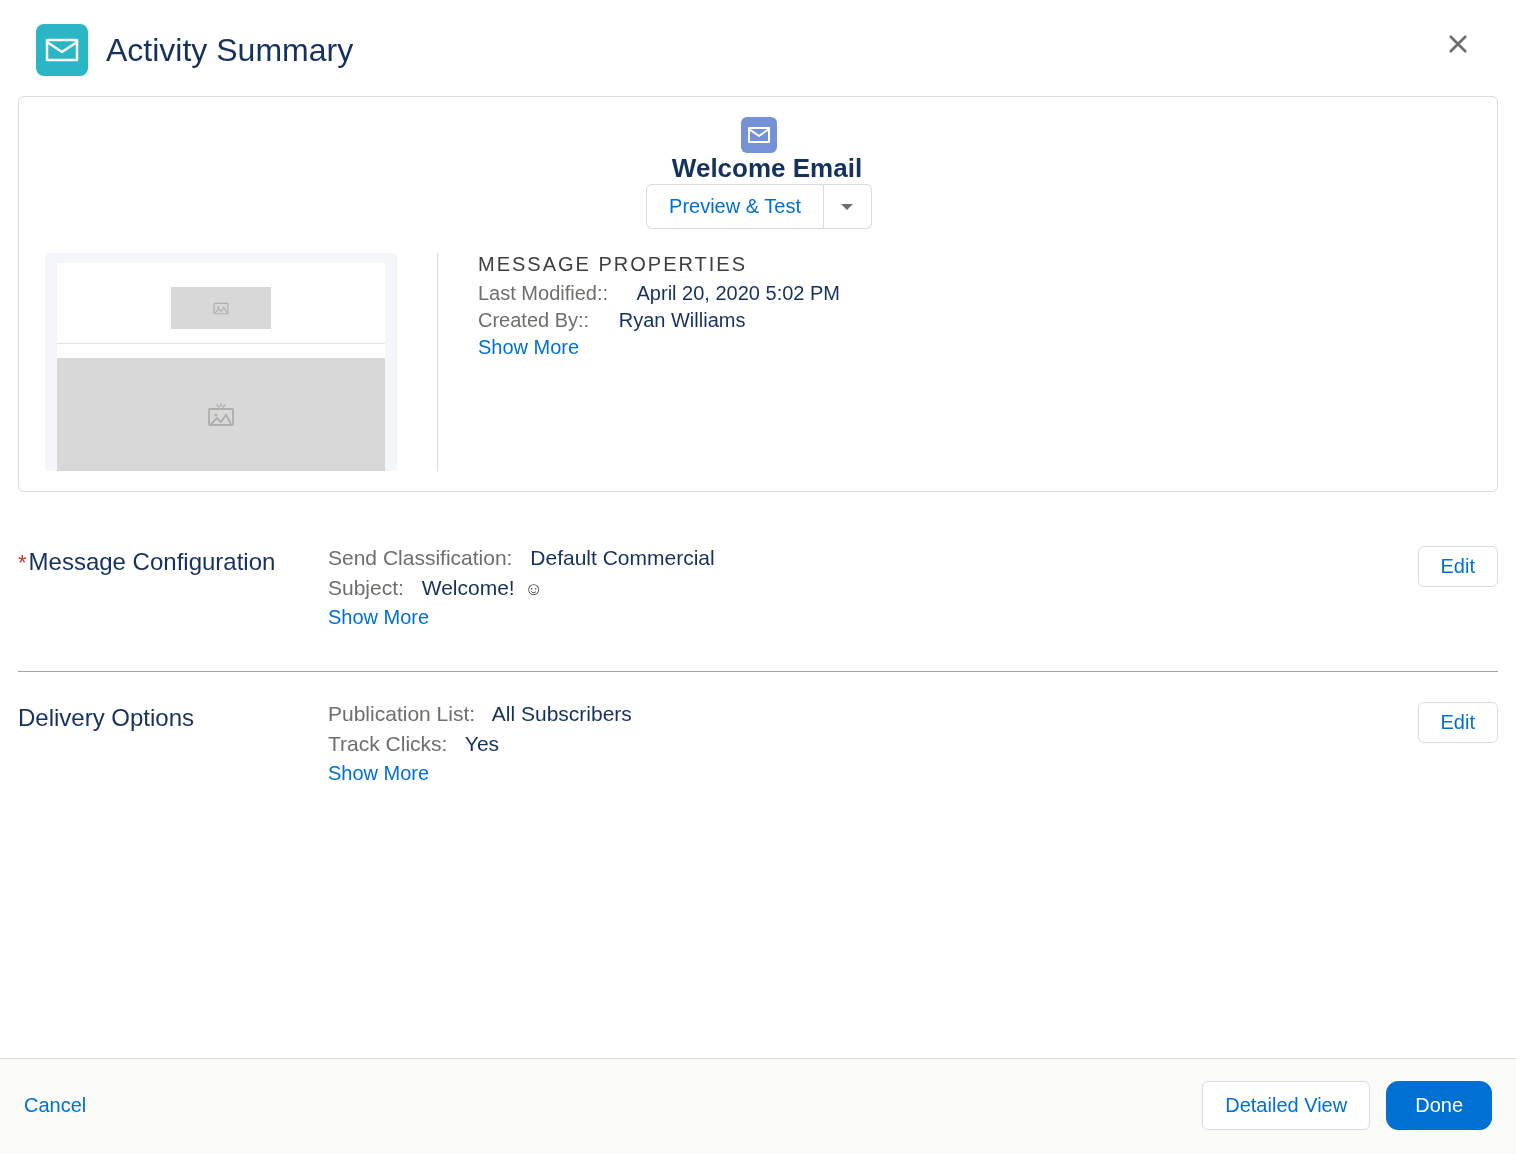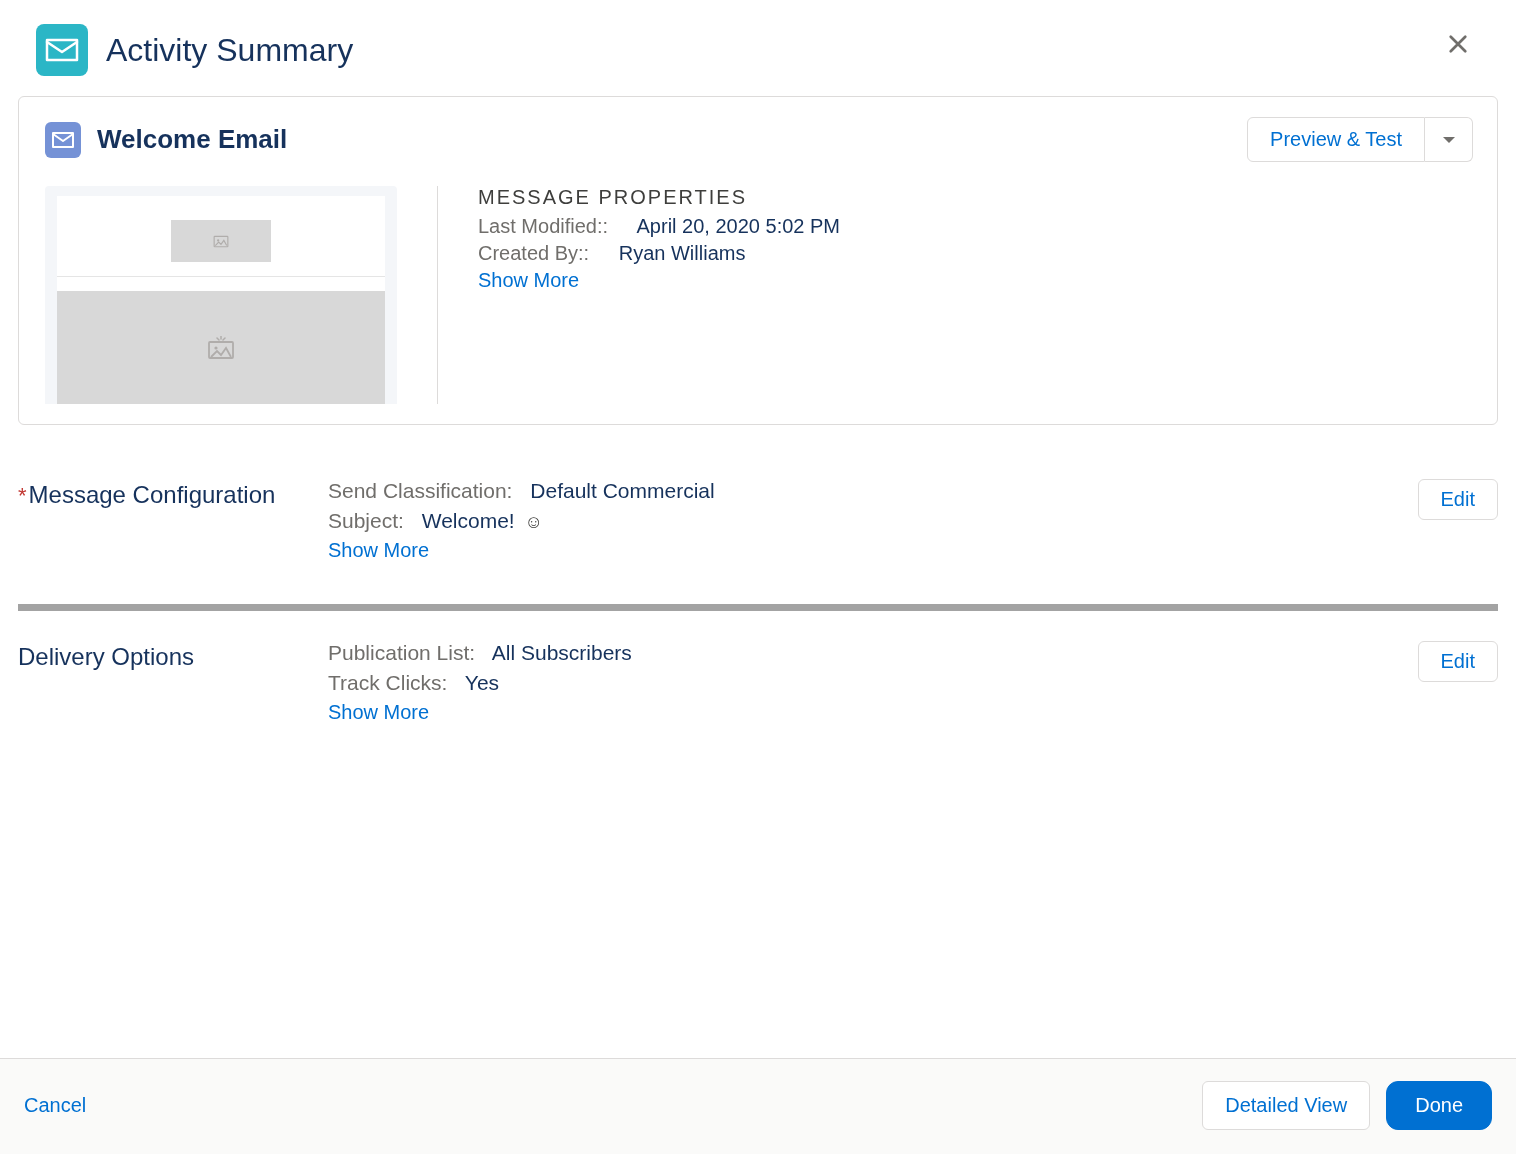--- a/index.html
+++ b/index.html
@@ -7,21 +7,21 @@
   .modal { display: flex; flex-direction: column; height: 100%; }
   .modal-body { flex: 1; overflow: auto; padding: 0 18px 40px; }
   .header { display: flex; align-items: center; padding: 24px 24px 20px 18px; position: relative; }
   .header-icon { width: 52px; height: 52px; border-radius: 8px; background: #2bb6c6; display: flex; align-items: center; justify-content: center; }
   .header-icon svg { width: 34px; height: 24px; color: #fff; }
   .header-title { font-size: 32px; font-weight: 400; margin-left: 18px; color: #16325c; }
   .close-btn { position: absolute; right: 24px; top: 28px; width: 32px; height: 32px; display: flex; align-items: center; justify-content: center; background: none; border: none; cursor: pointer; color: #706e6b; }
   .close-btn svg { width: 22px; height: 22px; }
 
   .card { border: 1px solid #dddbda; border-radius: 6px; margin: 0 0 24px; padding: 20px 24px 20px 26px; }
-  .card-header { display: flex; align-items: center; }
+  .card-header { display: flex; align-items: center; flex-direction: column; }
   .email-icon { width: 36px; height: 36px; border-radius: 6px; background: #7592d6; display: flex; align-items: center; justify-content: center; }
   .email-icon svg { width: 22px; height: 16px; color: #fff; }
   .email-title { font-size: 26px; font-weight: 700; color: #16325c; margin-left: 16px; flex: 1; }
   .btn-group-split { display: flex; }
   .btn-outline { background: #fff; border: 1px solid #dddbda; color: #0070d2; font-size: 20px; padding: 10px 22px; border-radius: 6px 0 0 6px; cursor: pointer; }
   .btn-caret { background: #fff; border: 1px solid #dddbda; border-left: 0; border-radius: 0 6px 6px 0; width: 48px; display: flex; align-items: center; justify-content: center; cursor: pointer; }
   .btn-caret svg { width: 14px; height: 8px; color: #706e6b; }
 
   .card-body { display: flex; margin-top: 24px; }
   .thumb { width: 352px; flex-shrink: 0; background: #f4f6f9; padding: 10px 12px 0; border-top-left-radius: 4px; border-top-right-radius: 4px; }
@@ -32,21 +32,21 @@
   .thumb svg { width: 28px; height: 24px; color: #b0adab; }
 
   .vdiv { width: 1px; background: #dddbda; margin: 0 40px 0 40px; align-self: stretch; }
   .props { padding-top: 0; }
   .props-title { text-transform: uppercase; letter-spacing: 2px; font-size: 20px; color: #3e3e3c; margin: 0 0 6px; }
   .prop-row { font-size: 20px; margin: 4px 0; }
   .prop-label { color: #706e6b; margin-right: 24px; }
   .prop-value { color: #16325c; }
   .link { color: #0070d2; font-size: 20px; cursor: pointer; text-decoration: none; }
 
-  .section { display: flex; padding: 30px 0 42px; border-bottom: 7px solid #a3a3a3; }
+  .section { display: flex; padding: 30px 0 42px; border-bottom: 1px solid #a3a3a3; }
   .section:last-of-type { border-bottom: 0; }
   .section-title { width: 310px; font-size: 24px; color: #16325c; line-height: 1.35; }
   .req { color: #c23934; margin-right: 2px; font-size: 22px; }
   .section-content { flex: 1; }
   .section-actions { margin-left: auto; }
   .btn-edit { background: #fff; border: 1px solid #dddbda; color: #0070d2; font-size: 20px; padding: 8px 22px; border-radius: 6px; cursor: pointer; }
   .kv { font-size: 21px; margin: 0 0 6px; }
   .kv .k { color: #706e6b; margin-right: 12px; }
   .kv .v { color: #16325c; }
   .emoji { font-size: 18px; color: #3e3e3c; margin-left: 4px; }

